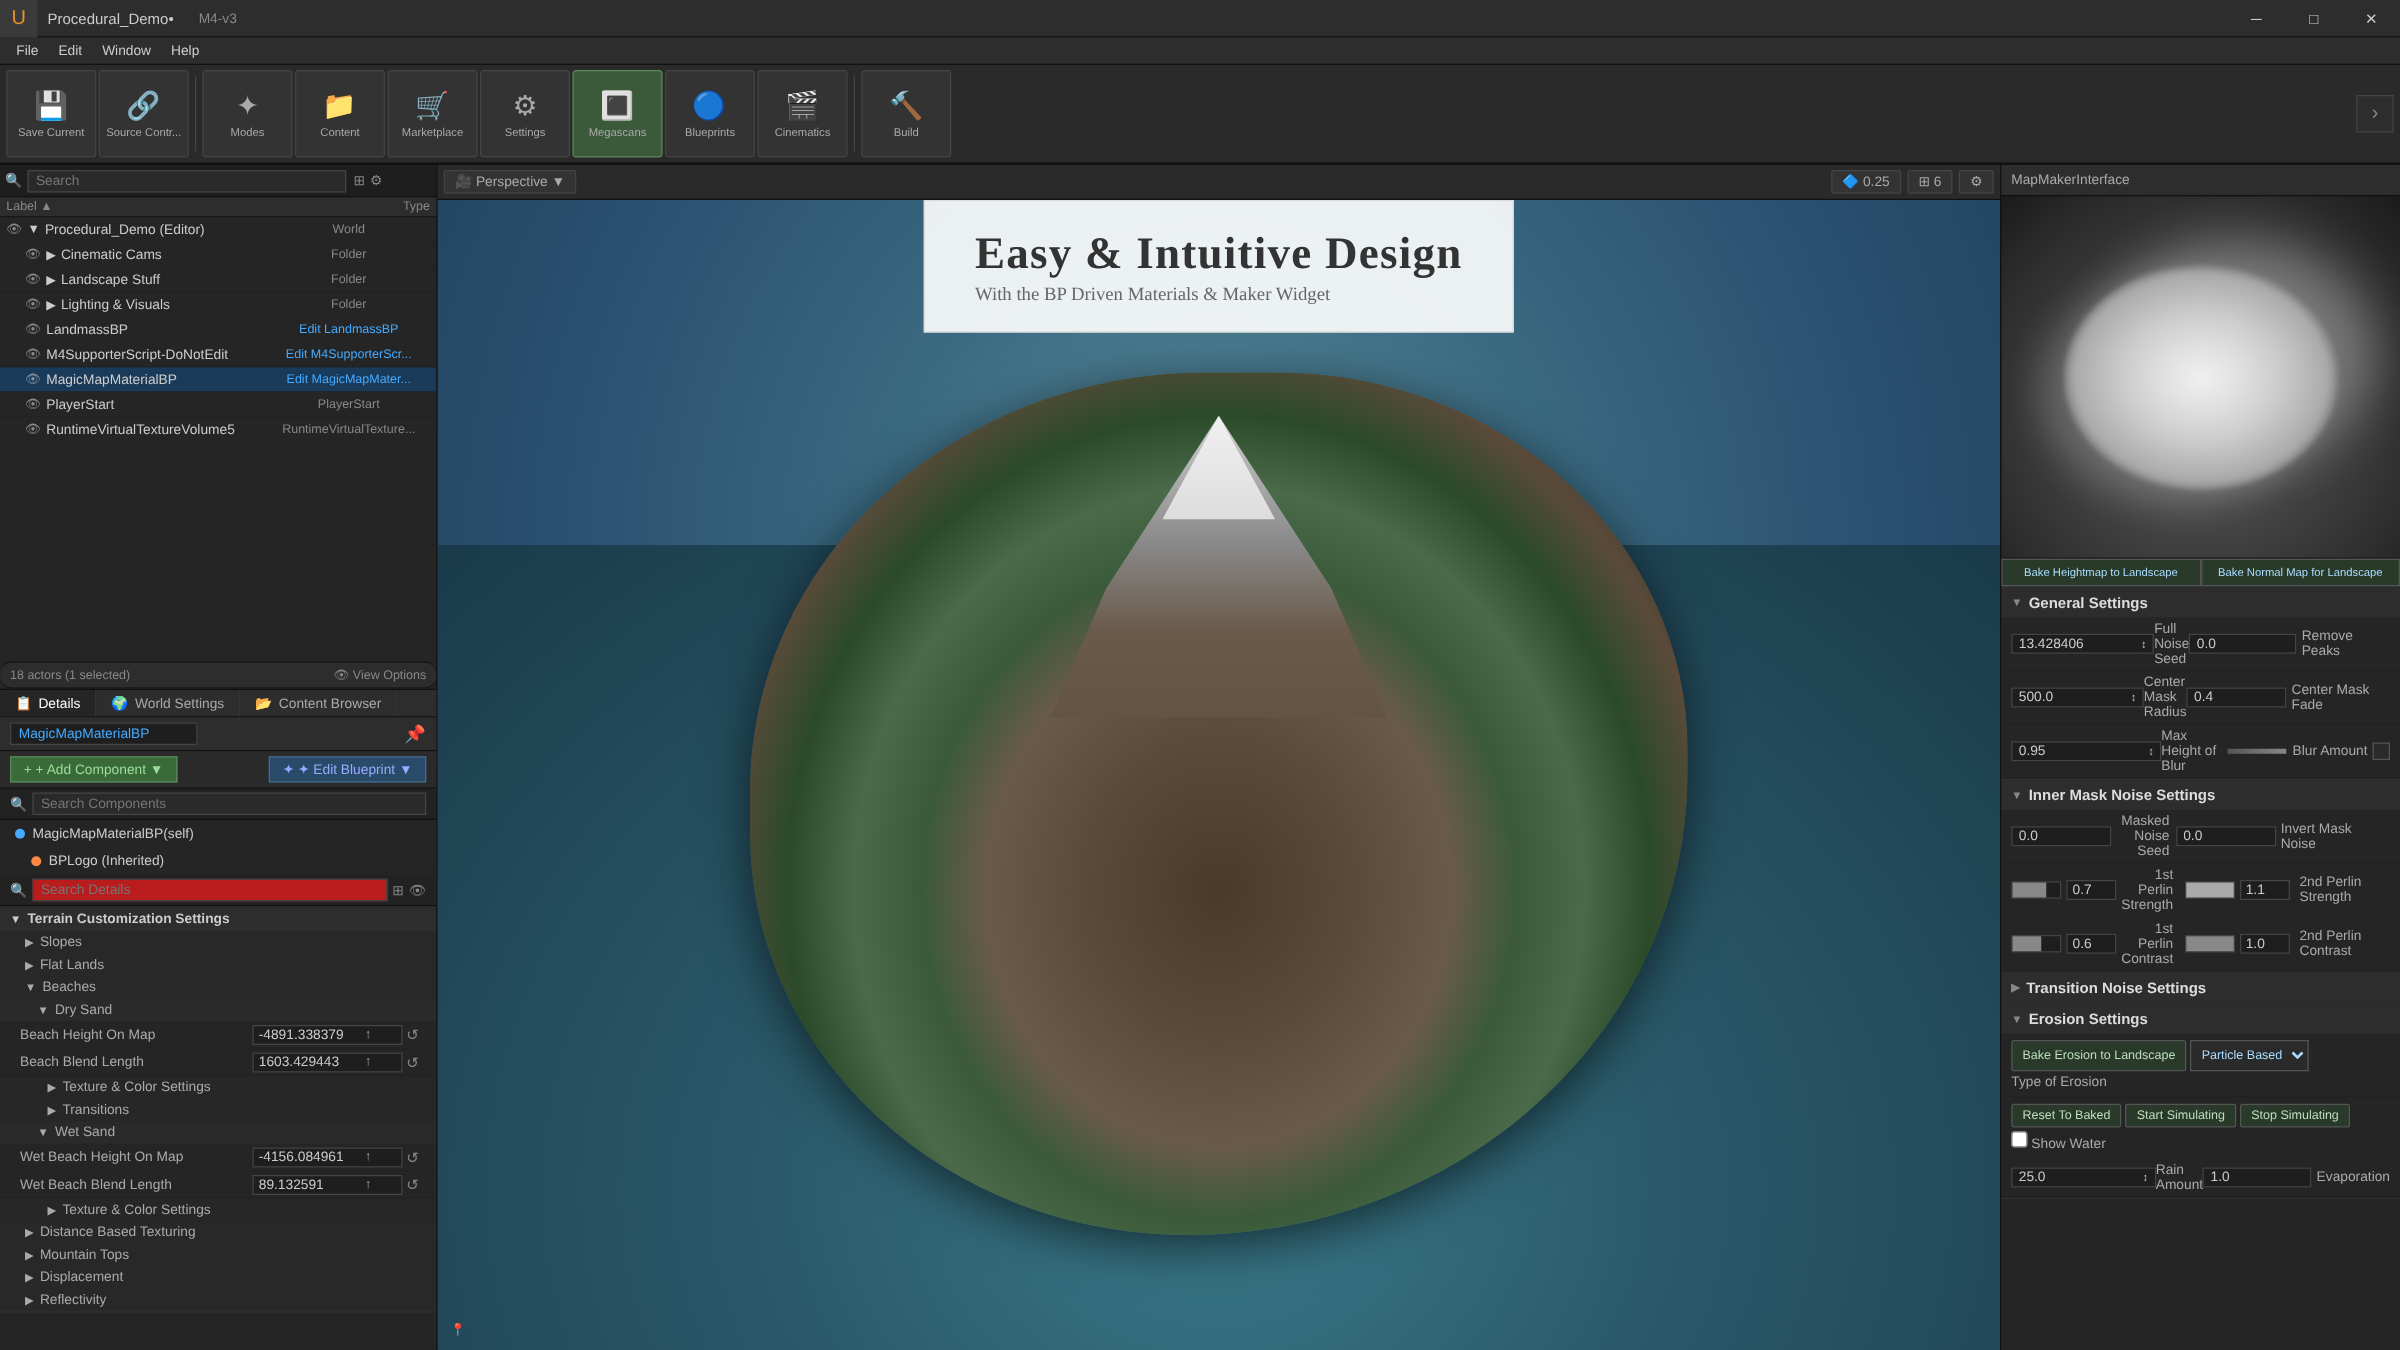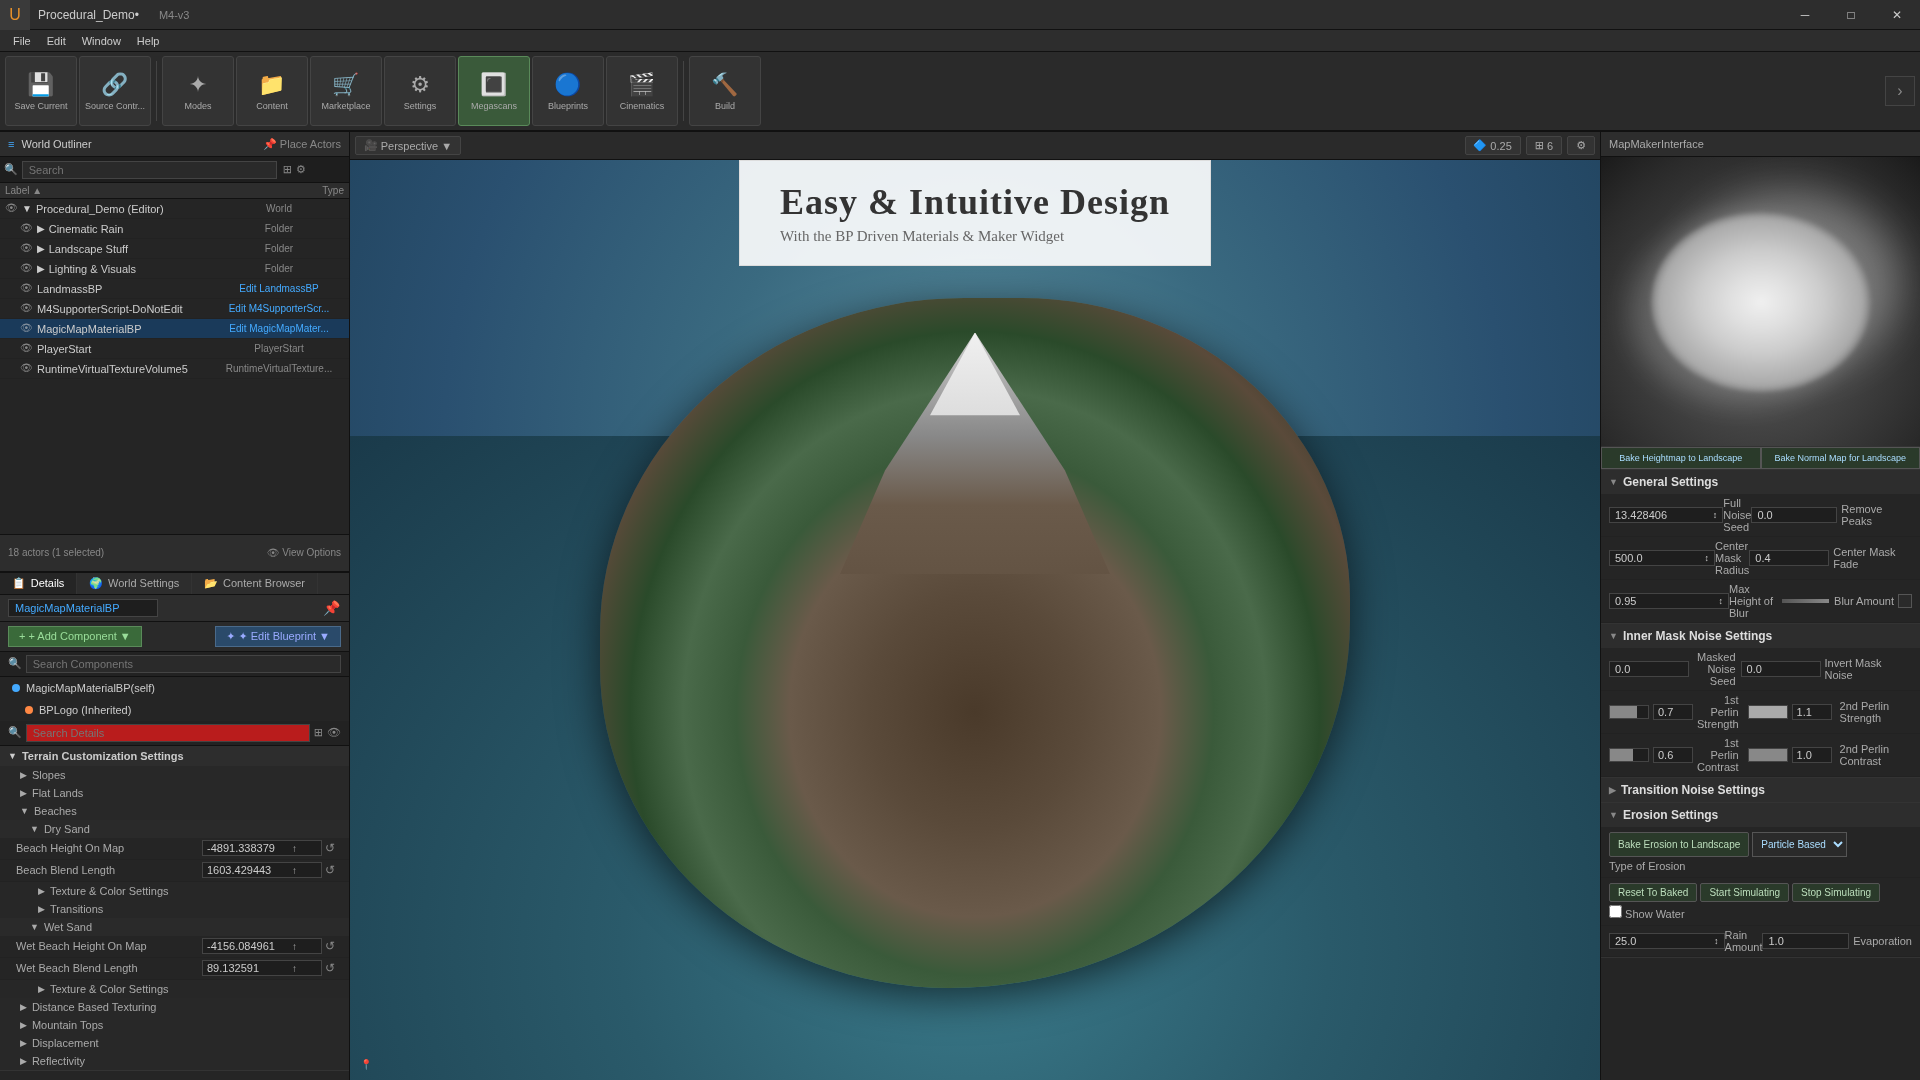--- a/index.html
+++ b/index.html
@@ -64,23 +64,23 @@
     .outliner-item {
       display: flex; align-items: center; height: 20px; padding: 0 5px;
       cursor: pointer; border-bottom: 1px solid #222;
     }
     .outliner-item.selected { background: #1a3a5a; }
     .outliner-item .item-label { flex: 1; font-size: 11px; color: #ccc; white-space: nowrap; overflow: hidden; }
     .outliner-item .item-type { font-size: 10px; color: #888; width: 130px; text-align: center; }
     .eye-icon { width: 14px; height: 14px; margin-right: 3px; opacity: 0.6; font-size: 10px; }
 
     .actors-count {
-      height: 38px; background: #2d2d2d; display: flex; align-items: center;
+      height: 22px; background: #2d2d2d; display: flex; align-items: center;
       padding: 0 8px; border-top: 1px solid #111; border-bottom: 1px solid #111;
-      justify-content: space-between; font-size: 10px; color: #888;
+      justify-content: space-between; font-size: 10px; color: #888; border-radius: 10px;
     }
 
     
     #details-panel { background: #252525; border-top: 1px solid #111; }
     .details-tabs {
       display: flex; background: #2d2d2d; border-bottom: 1px solid #111;
     }
     .details-tab {
       padding: 4px 12px; font-size: 11px; color: #aaa; cursor: pointer;
       border-right: 1px solid #333; display: flex; align-items: center; gap: 5px;
@@ -375,27 +375,20 @@
     <div class="icon">🔨</div>
     <span>Build</span>
   </div>
   <div style="margin-left: auto; width: 30px; height: 30px; background: #2d2d2d; border: 1px solid #444; cursor: pointer; display: flex; align-items: center; justify-content: center; font-size: 16px; color: #888;">›</div>
 </div>
 
 <div id="main">
 
   <div id="left-panel">
 
-    <div id="outliner-header">
-      <span>
-        <span style="color: #4af; margin-right: 4px;">≡</span>
-        <span>World Outliner</span>
-      </span>
-      <span style="color: #888; cursor: pointer;">📌 Place Actors</span>
-    </div>
 
     <div id="search-bar">
       <span style="color: #888;">🔍</span>
       <input type="text" placeholder="Search" style="background: rgb(42, 42, 42); border: 1px solid rgb(68, 68, 68); color: rgb(204, 204, 204); padding: 2px 6px; width: 255px; font-size: 11px;">
       <span style="color: #888; cursor: pointer; margin-left: 2px;">⊞</span>
       <span style="color: #888; cursor: pointer;">⚙</span>
     </div>
 
     <div class="outliner-table-header">
       <span>Label ▲</span>
@@ -405,21 +398,21 @@
     <div class="outliner-items">
       <div class="outliner-item">
         <span class="eye-icon">👁</span>
         <span style="margin-right:4px; font-size:10px;">▼</span>
         <span class="item-label">Procedural_Demo (Editor)</span>
         <span class="item-type">World</span>
       </div>
       <div class="outliner-item" style="padding-left: 20px;">
         <span class="eye-icon">👁</span>
         <span style="margin-right:4px; font-size:10px;">▶</span>
-        <span class="item-label">Cinematic Rain</span>
+        <span class="item-label">Cinematic Cams</span>
         <span class="item-type">Folder</span>
       </div>
       <div class="outliner-item" style="padding-left: 20px;">
         <span class="eye-icon">👁</span>
         <span style="margin-right:4px; font-size:10px;">▶</span>
         <span class="item-label">Landscape Stuff</span>
         <span class="item-type">Folder</span>
       </div>
       <div class="outliner-item" style="padding-left: 20px;">
         <span class="eye-icon">👁</span>

